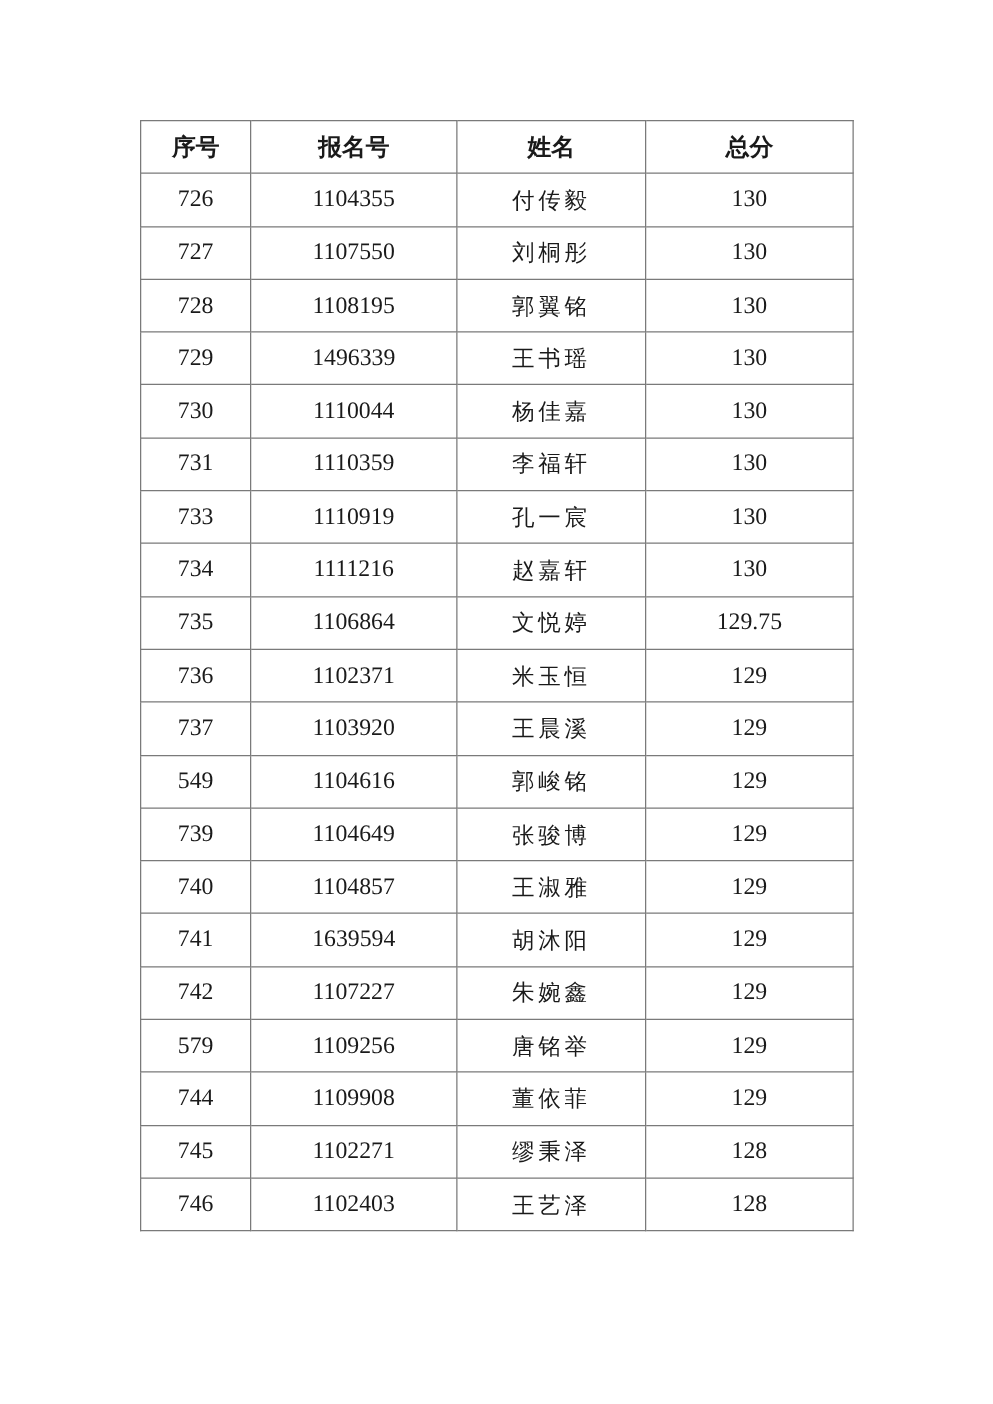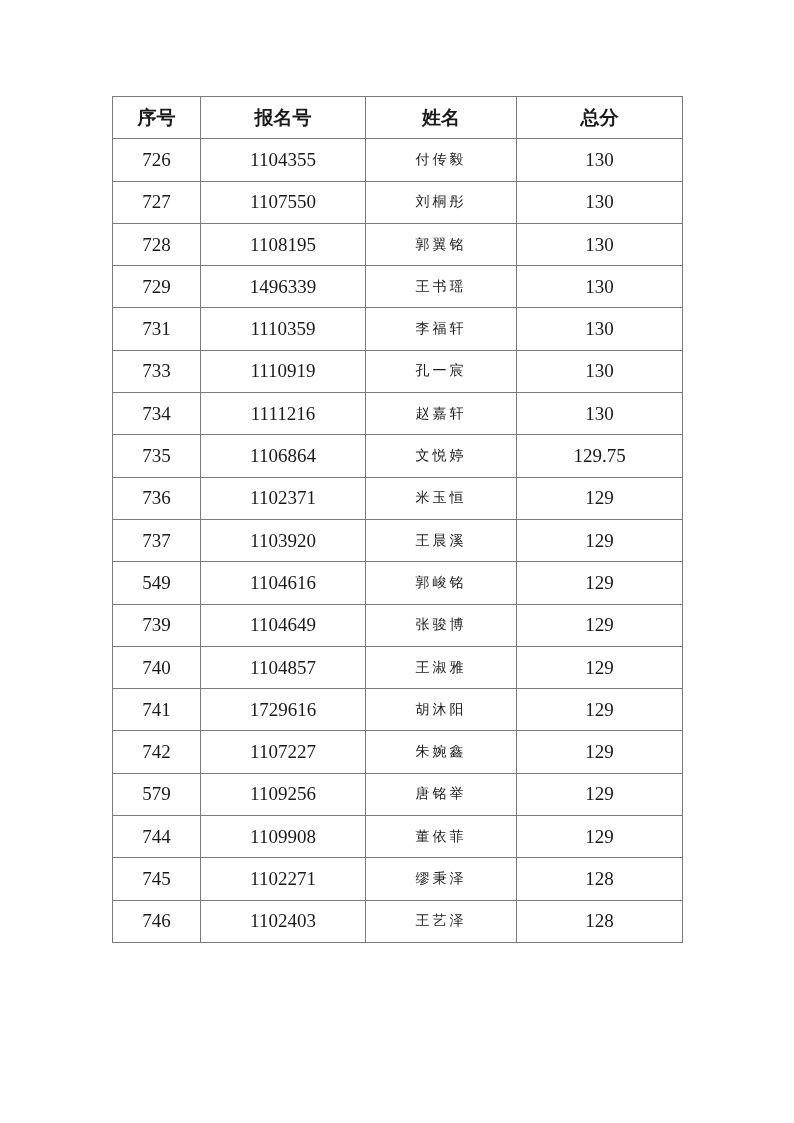--- a/index.html
+++ b/index.html
@@ -30,21 +30,21 @@
     font-weight: bold;
     font-size: 19px;
   }
   table.score-table td {
     font-family: "Liberation Serif", "DejaVu Serif", serif;
     font-size: 19px;
   }
   table.score-table td.name {
     font-family: "DejaVu Serif", serif;
     letter-spacing: 3px;
-    font-size: 14px;
+    font-size: 18px;
   }
 </style>
 </head>
 <body>
 
 <div class="page">
   <table class="score-table">
     <colgroup>
       <col class="c1">
         <col class="c2">
@@ -75,20 +75,26 @@
         <tr>
           <td>728</td>
           <td>1108195</td>
           <td class="name">郭翼铭</td>
           <td>130</td>
         </tr>
         <tr>
           <td>729</td>
           <td>1496339</td>
           <td class="name">王书瑶</td>
+          <td>130</td>
+        </tr>
+        <tr>
+          <td>730</td>
+          <td>1110044</td>
+          <td class="name">杨佳嘉</td>
           <td>130</td>
         </tr>
         <tr>
           <td>731</td>
           <td>1110359</td>
           <td class="name">李福轩</td>
           <td>130</td>
         </tr>
         <tr>
           <td>733</td>
@@ -133,21 +139,21 @@
           <td>129</td>
         </tr>
         <tr>
           <td>740</td>
           <td>1104857</td>
           <td class="name">王淑雅</td>
           <td>129</td>
         </tr>
         <tr>
           <td>741</td>
-          <td>1729616</td>
+          <td>1639594</td>
           <td class="name">胡沐阳</td>
           <td>129</td>
         </tr>
         <tr>
           <td>742</td>
           <td>1107227</td>
           <td class="name">朱婉鑫</td>
           <td>129</td>
         </tr>
         <tr>

